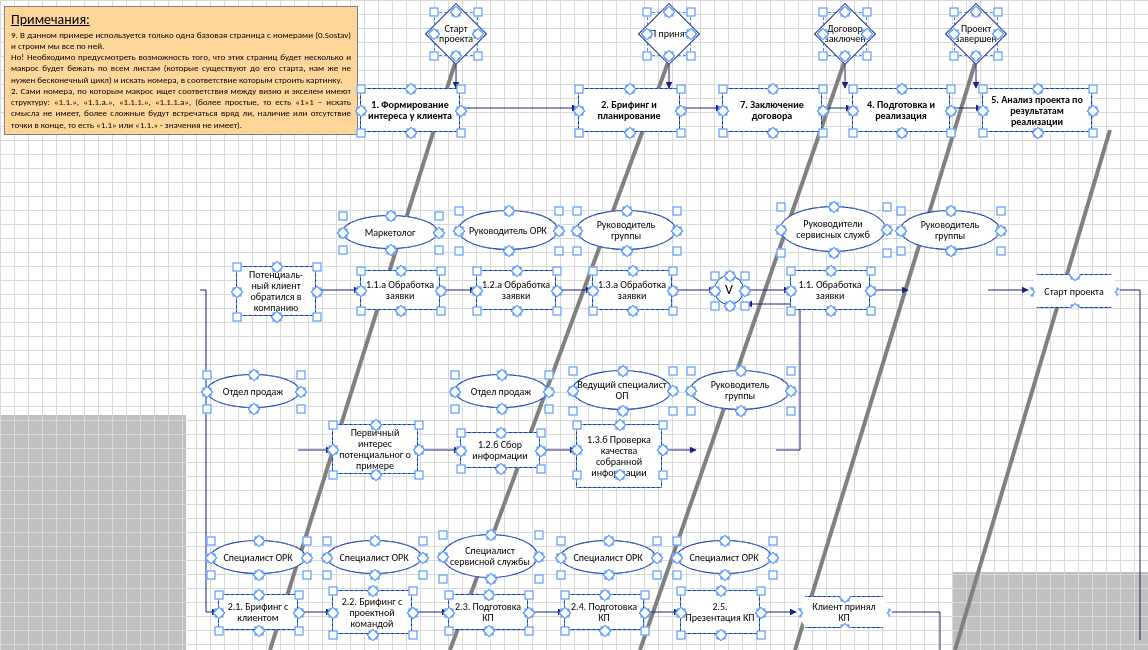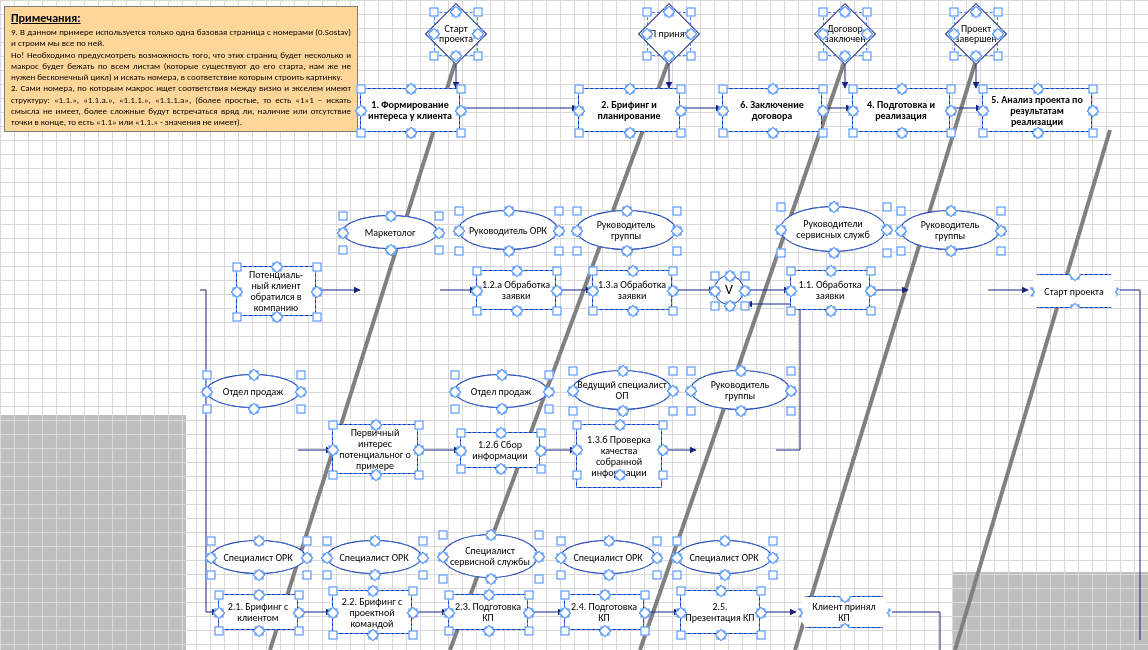--- a/index.html
+++ b/index.html
@@ -8,21 +8,21 @@
   .greypanel{position:absolute;background:#bfbfbf;}
   
   #canvas{position:absolute;left:0;top:0;right:0;bottom:0;
     background-image:
       linear-gradient(to right, #d9d9d9 1px, transparent 1px),
       linear-gradient(to bottom, #d9d9d9 1px, transparent 1px);
     background-size:14px 14px;
   }
   
   #note{position:absolute;background:#ffd699;border:1px solid #7f7f7f;padding:4px 6px;line-height:1.25;font-size:9px;text-align:justify;}
-  #note .title{font-weight:bold;text-decoration:underline;font-size:12px;}
+  #note .title{font-weight:normal;text-decoration:underline;font-size:14px;}
   
   .shape{position:absolute;display:flex;align-items:center;justify-content:center;text-align:center;line-height:1.1;padding:2px 4px;box-sizing:border-box;}
   .proc{background:#fff;border:1px solid #1a237e;}
   .proc.bold{font-weight:bold;}
   .ellipse{background:#fff;border:1px solid #1a237e;border-radius:50%;}
   .circle{background:#fff;border:1px solid #1a237e;border-radius:50%;font-size:14px;}
   
   .diamond{position:absolute;}
   .diamond .dsq{position:absolute;inset:0;transform:rotate(45deg);border:1px solid #1a237e;background:#fff;}
   .diamond .dlabel{position:absolute;inset:-6px;display:flex;align-items:center;justify-content:center;text-align:center;line-height:1.05;}
@@ -198,21 +198,21 @@
       <div class="handle" style="left: 102px; top: 22px;"></div>
       <div class="handle" style="left: 0px; top: 44px;"></div>
       <div class="handle" style="left: 51px; top: 44px;"></div>
       <div class="handle" style="left: 102px; top: 44px;"></div>
       <div class="chandle" style="left: 51px; top: 0px;"></div>
       <div class="chandle" style="left: 0px; top: 22px;"></div>
       <div class="chandle" style="left: 102px; top: 22px;"></div>
       <div class="chandle" style="left: 51px; top: 44px;"></div>
     </div>
   <div class="shape proc bold selected" style="left:722px;top:88px;width:100px;height:44px;">
-      <span>6. Заключение договора</span>
+      <span>7. Заключение договора</span>
       <div class="handle" style="left: 0px; top: 0px;"></div>
       <div class="handle" style="left: 50px; top: 0px;"></div>
       <div class="handle" style="left: 100px; top: 0px;"></div>
       <div class="handle" style="left: 0px; top: 22px;"></div>
       <div class="handle" style="left: 100px; top: 22px;"></div>
       <div class="handle" style="left: 0px; top: 44px;"></div>
       <div class="handle" style="left: 50px; top: 44px;"></div>
       <div class="handle" style="left: 100px; top: 44px;"></div>
       <div class="chandle" style="left: 50px; top: 0px;"></div>
       <div class="chandle" style="left: 0px; top: 22px;"></div>
@@ -334,20 +334,35 @@
       <div class="handle" style="left: 0px; top: 25px;"></div>
       <div class="handle" style="left: 80px; top: 25px;"></div>
       <div class="handle" style="left: 0px; top: 50px;"></div>
       <div class="handle" style="left: 40px; top: 50px;"></div>
       <div class="handle" style="left: 80px; top: 50px;"></div>
       <div class="chandle" style="left: 40px; top: 0px;"></div>
       <div class="chandle" style="left: 0px; top: 25px;"></div>
       <div class="chandle" style="left: 80px; top: 25px;"></div>
       <div class="chandle" style="left: 40px; top: 50px;"></div>
     </div>
+  <div class="shape proc selected" style="left:360px;top:270px;width:80px;height:40px;">
+      <span>1.1.а Обработка заявки</span>
+      <div class="handle" style="left: 0px; top: 0px;"></div>
+      <div class="handle" style="left: 40px; top: 0px;"></div>
+      <div class="handle" style="left: 80px; top: 0px;"></div>
+      <div class="handle" style="left: 0px; top: 20px;"></div>
+      <div class="handle" style="left: 80px; top: 20px;"></div>
+      <div class="handle" style="left: 0px; top: 40px;"></div>
+      <div class="handle" style="left: 40px; top: 40px;"></div>
+      <div class="handle" style="left: 80px; top: 40px;"></div>
+      <div class="chandle" style="left: 40px; top: 0px;"></div>
+      <div class="chandle" style="left: 0px; top: 20px;"></div>
+      <div class="chandle" style="left: 80px; top: 20px;"></div>
+      <div class="chandle" style="left: 40px; top: 40px;"></div>
+    </div>
   <div class="shape proc selected" style="left:476px;top:270px;width:80px;height:40px;">
       <span>1.2.а Обработка заявки</span>
       <div class="handle" style="left: 0px; top: 0px;"></div>
       <div class="handle" style="left: 40px; top: 0px;"></div>
       <div class="handle" style="left: 80px; top: 0px;"></div>
       <div class="handle" style="left: 0px; top: 20px;"></div>
       <div class="handle" style="left: 80px; top: 20px;"></div>
       <div class="handle" style="left: 0px; top: 40px;"></div>
       <div class="handle" style="left: 40px; top: 40px;"></div>
       <div class="handle" style="left: 80px; top: 40px;"></div>

